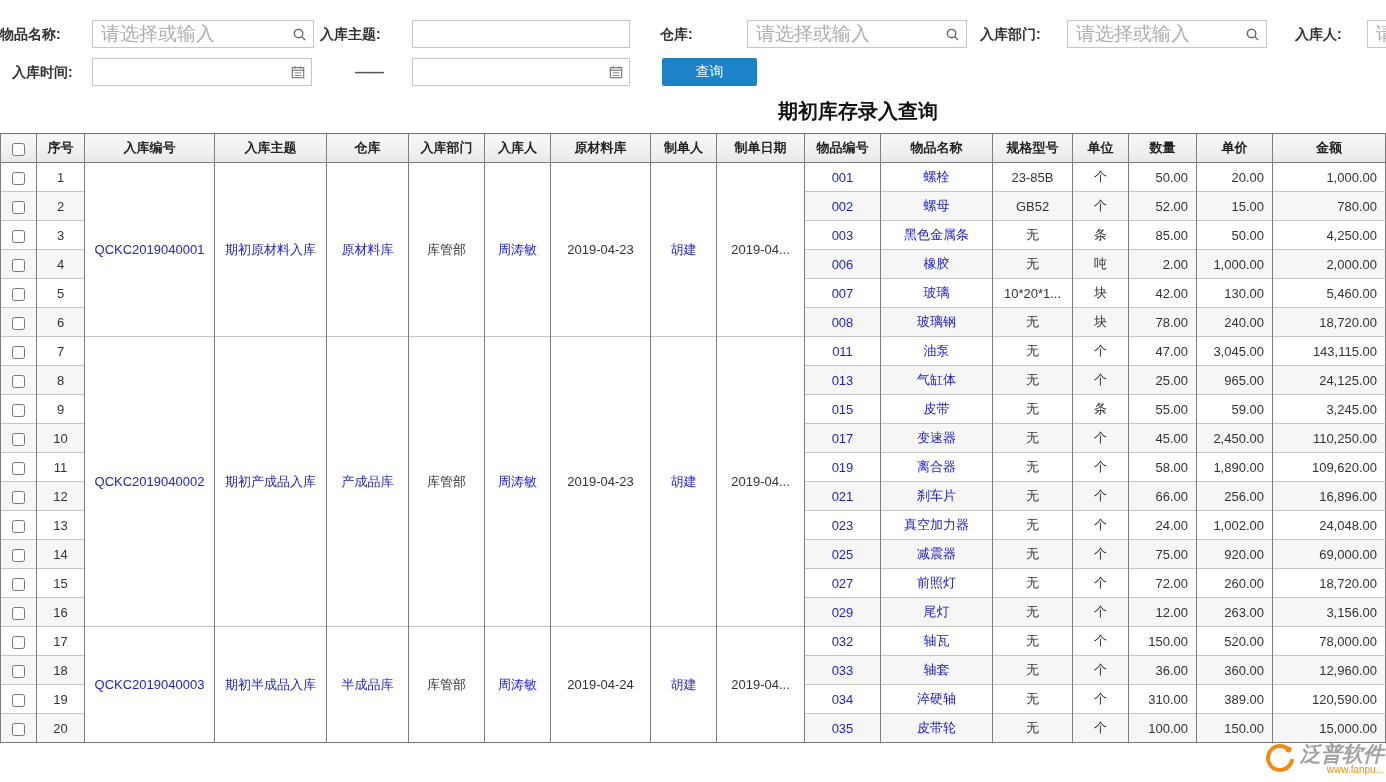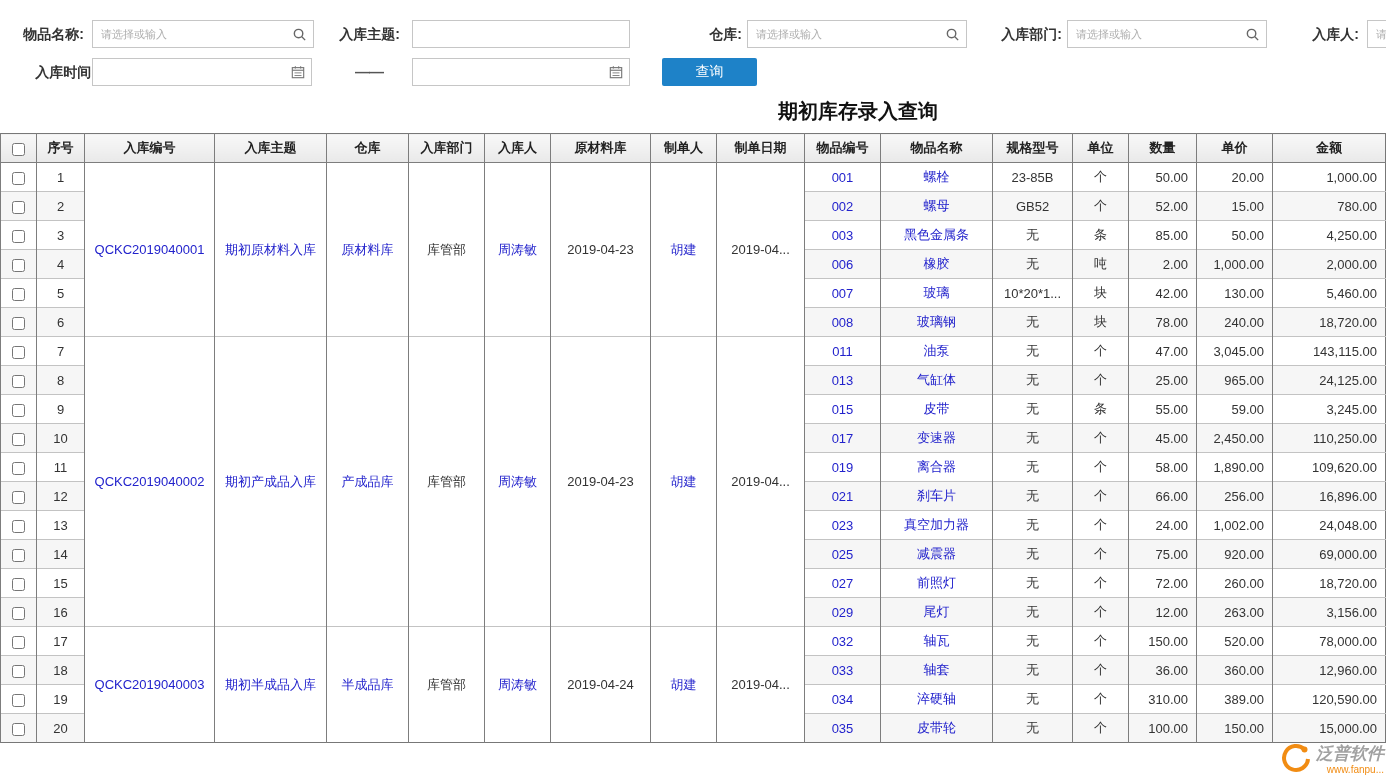--- a/index.html
+++ b/index.html
@@ -21,24 +21,24 @@
     font-size:13px;padding:5px 12px;margin-right:16px;cursor:pointer;height:26px;
     font-family:inherit;vertical-align:top;
   }
   .caret{
     display:inline-block;width:0;height:0;margin-left:6px;vertical-align:middle;
     border-left:4px solid transparent;border-right:4px solid transparent;border-top:5px solid #fff;
   }
 
   
   .filters{position:relative;height:74px;margin-top:14px;}
-  .fl{position:absolute;font-size:14px;font-weight:bold;color:#333;line-height:28px;text-align:right;white-space:nowrap;}
+  .fl{position:absolute;font-size:14px;font-weight:bold;color:#333;line-height:28px;text-align:left;white-space:nowrap;}
   .fw{position:absolute;height:28px;}
   .fw input{
-    width:100%;height:28px;border:1px solid #c6c6c6;font-size:11px;color:#444;
+    width:100%;height:28px;border:1px solid #c6c6c6;font-size:19px;color:#444;
     padding:0 28px 0 8px;font-family:inherit;outline:none;background:#fff;
   }
   .fw input.plain{padding-right:8px;}
   .fw input::placeholder{color:#aeaeae;}
   .fw .in-icon{position:absolute;right:7px;top:7px;line-height:0;cursor:pointer;}
   .dash{position:absolute;font-size:15px;font-weight:bold;color:#555;line-height:28px;text-align:center;letter-spacing:-1px;}
   .btn-search{
     position:absolute;background:var(--primary-blue);color:#fff;border:none;border-radius:2px;
     font-size:14px;height:28px;cursor:pointer;font-family:inherit;
   }
@@ -68,21 +68,21 @@
   .c-right{text-align:right !important;padding-right:8px !important;}
   .link{color:var(--link-blue);cursor:pointer;}
   input[type="checkbox"]{width:13px;height:13px;margin:0;vertical-align:middle;cursor:pointer;}
 
   
   .watermark{
     position:absolute;right:2px;bottom:6px;display:flex;align-items:center;opacity:.92;
     pointer-events:none;
   }
   .wm-text{margin-left:4px;}
-  .wm-name{font-size:17px;font-weight:bold;font-style:italic;color:#9a9a9a;line-height:22px;}
+  .wm-name{font-size:21px;font-weight:bold;font-style:italic;color:#9a9a9a;line-height:22px;}
   .wm-url{font-size:10px;color:#f08300;text-align:right;line-height:10px;}
 </style>
 </head>
 <body>
 
 <div class="page">
 
 
   <div class="filters">
 

